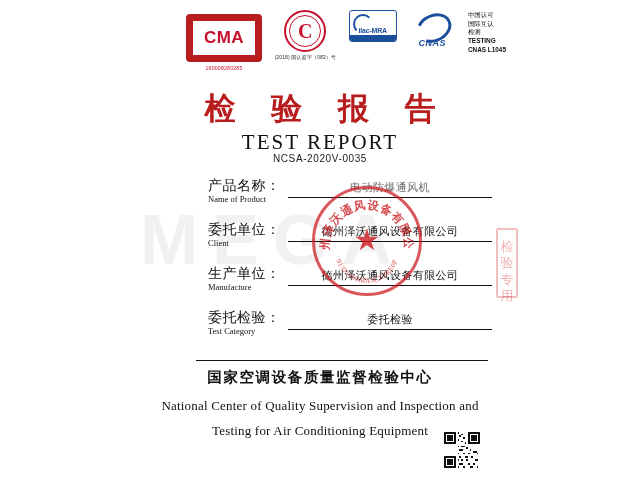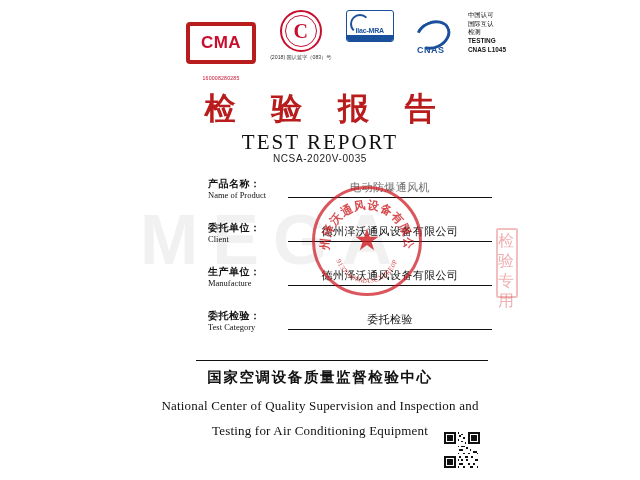--- a/index.html
+++ b/index.html
@@ -34,32 +34,32 @@
   }
   .logo-block {
     text-align: center;
     line-height: 1.05;
   }
 
   
   .cma-badge {
     width: 62px;
     height: 34px;
-    border: 4px solid #b91c1c;
+    border: 7px solid #b91c1c;
     border-radius: 4px;
     display: flex;
     align-items: center;
     justify-content: center;
     color: #c8102e;
     font-family: "Liberation Sans", sans-serif;
     font-weight: bold;
     font-size: 17px;
     letter-spacing: 0.5px;
     background: #fff;
-    margin: 12px auto;
+    margin: 4px auto;
   }
   .cma-num {
     margin-top: 3px;
     font-size: 5.2px;
     color: #c8102e;
     font-family: "Liberation Sans", sans-serif;
     letter-spacing: 0.2px;
   }
 
   
@@ -131,21 +131,22 @@
     left: 0; right: 0; bottom: 0;
     height: 6px;
     background: #1a4f9c;
   }
 
   
   .cnas-badge {
     width: 46px;
     height: 34px;
     position: relative;
-    margin: 11px auto;
+    margin: 4px auto;
+    font-style: italic;
   }
   .cnas-badge .swirl {
     position: absolute;
     left: 7px; top: 0;
     width: 30px; height: 22px;
     border: 3px solid #1a4f9c;
     border-radius: 50%;
     border-left-color: transparent;
     transform: rotate(-25deg);
   }
@@ -237,25 +238,24 @@
   }
   .field-label {
     position: absolute;
     left: 0;
     top: 0;
     width: 74px;
     line-height: 1.15;
   }
   .field-label .cn {
     font-family: "Liberation Serif", serif;
-    font-size: 10px;
+    font-size: 14px;
     color: #111;
     letter-spacing: 0.5px;
     display: block;
-    font-weight: bold;
   }
   .field-label .en {
     font-family: "Liberation Serif", serif;
     font-size: 8.5px;
     color: #111;
     display: block;
     margin-top: 1px;
   }
   .field-value {
     position: absolute;
@@ -320,24 +320,24 @@
   .side-stamp {
     position: absolute;
     left: 496px;
     top: 228px;
     width: 22px;
     height: 70px;
     border: 2px solid rgba(204,24,30,0.28);
     border-radius: 2px;
     color: rgba(204,24,30,0.34);
     font-family: "Liberation Serif", serif;
-    font-size: 16px;
-    text-align: left;
+    font-size: 13px;
+    text-align: center;
     line-height: 1.25;
-    padding-top: 1px;
+    padding-top: 9px;
     box-sizing: border-box;
     pointer-events: none;
   }
 
   
   .footer-rule {
     position: absolute;
     left: 196px;
     right: 152px;
     top: 360px;

